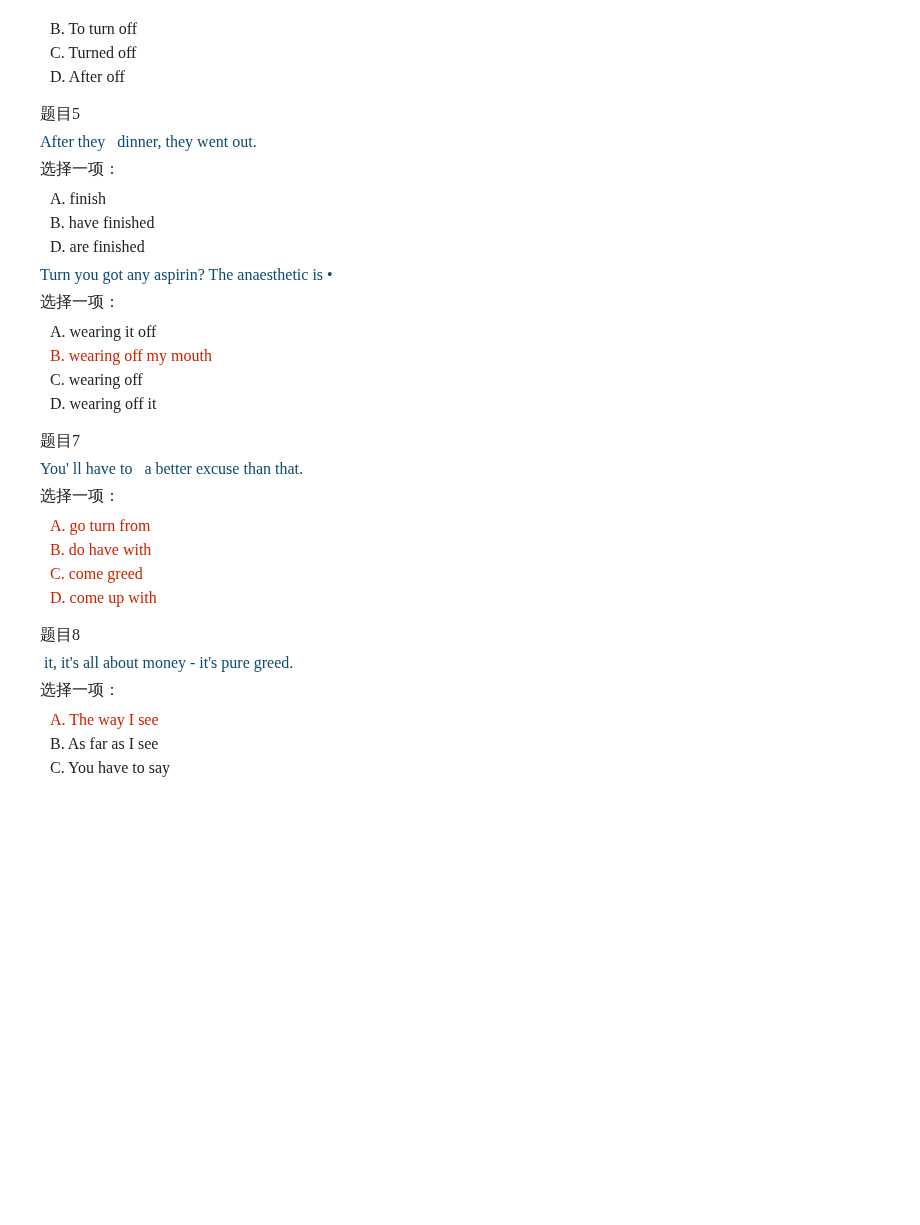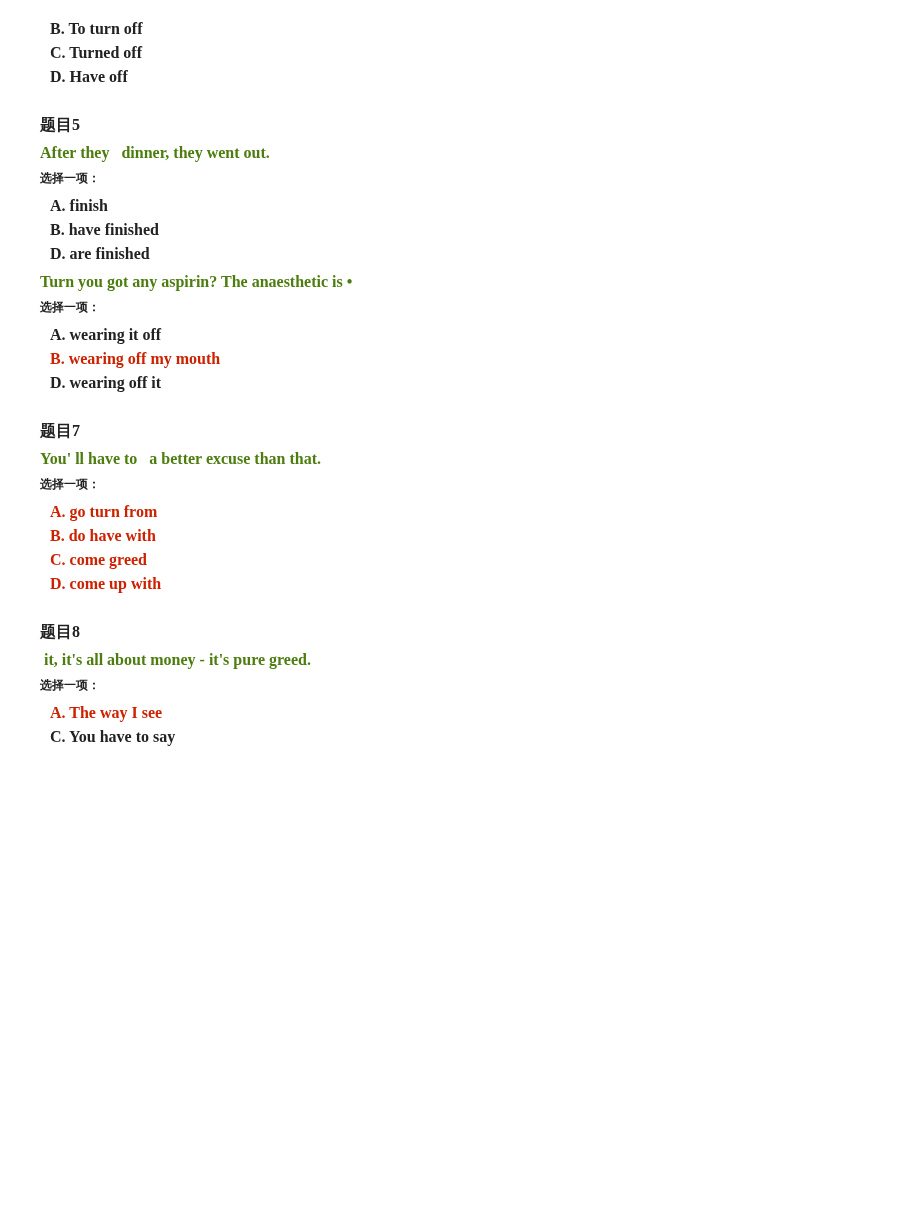--- a/index.html
+++ b/index.html
@@ -11,35 +11,34 @@
       font-family: "SimSun", "宋体", serif;
       font-size: 16px;
       color: #222;
       background: #fff;
       padding: 20px 40px;
       width: 920px;
       min-height: 1225px;
     }
     .question-block {
       margin-bottom: 10px;
-      font-weight: bold;
     }
     .question-title {
       font-size: 16px;
       color: #222;
       margin-bottom: 8px;
-      margin-top: 29px;
+      margin-top: 18px;
     }
     .question-text {
       font-size: 16px;
-      color: #4d7c0f;
+      color: #0c4a6e;
       margin-bottom: 8px;
     }
     .instruction {
-      font-size: 12px;
+      font-size: 16px;
       color: #222;
       margin-bottom: 10px;
     }
     .option {
       font-size: 16px;
       color: #222;
       margin-bottom: 6px;
       padding-left: 10px;
     }
     .option.red {
@@ -50,21 +49,21 @@
 <body>
 
 <div class="question-block">
   <div class="option">
     <span>B.  To turn off</span>
   </div>
   <div class="option">
     <span>C.   Turned off</span>
   </div>
   <div class="option">
-    <span>D.   Have off</span>
+    <span>D.   After off</span>
   </div>
 </div>
 
 <div class="question-block">
   <div class="question-title">题目5</div>
   <div class="question-text">After they &nbsp; dinner, they went out.</div>
   <div class="instruction">选择一项：</div>
   <div class="option">
     <span>A.   finish</span>
   </div>
@@ -77,20 +76,23 @@
 </div>
 
 <div class="question-block">
   <div class="question-text">Turn you got any aspirin? The anaesthetic is •</div>
   <div class="instruction">选择一项：</div>
   <div class="option">
     <span>A.   wearing it off</span>
   </div>
   <div class="option red">
     <span>B.   wearing off my mouth</span>
+  </div>
+  <div class="option">
+    <span>C.   wearing off</span>
   </div>
   <div class="option">
     <span>D.   wearing off it</span>
   </div>
 </div>
 
 <div class="question-block">
   <div class="question-title">题目7</div>
   <div class="question-text">You' ll have to &nbsp; a better excuse than that.</div>
   <div class="instruction">选择一项：</div>
@@ -109,15 +111,18 @@
 </div>
 
 <div class="question-block">
   <div class="question-title">题目8</div>
   <div class="question-text">&nbsp;it, it's all about money - it's pure greed.</div>
   <div class="instruction">选择一项：</div>
   <div class="option red">
     <span>A.   The way I see</span>
   </div>
   <div class="option">
+    <span>B.   As far as I see</span>
+  </div>
+  <div class="option">
     <span>C.   You have to say</span>
   </div>
 </div>
 
 </body></html>

